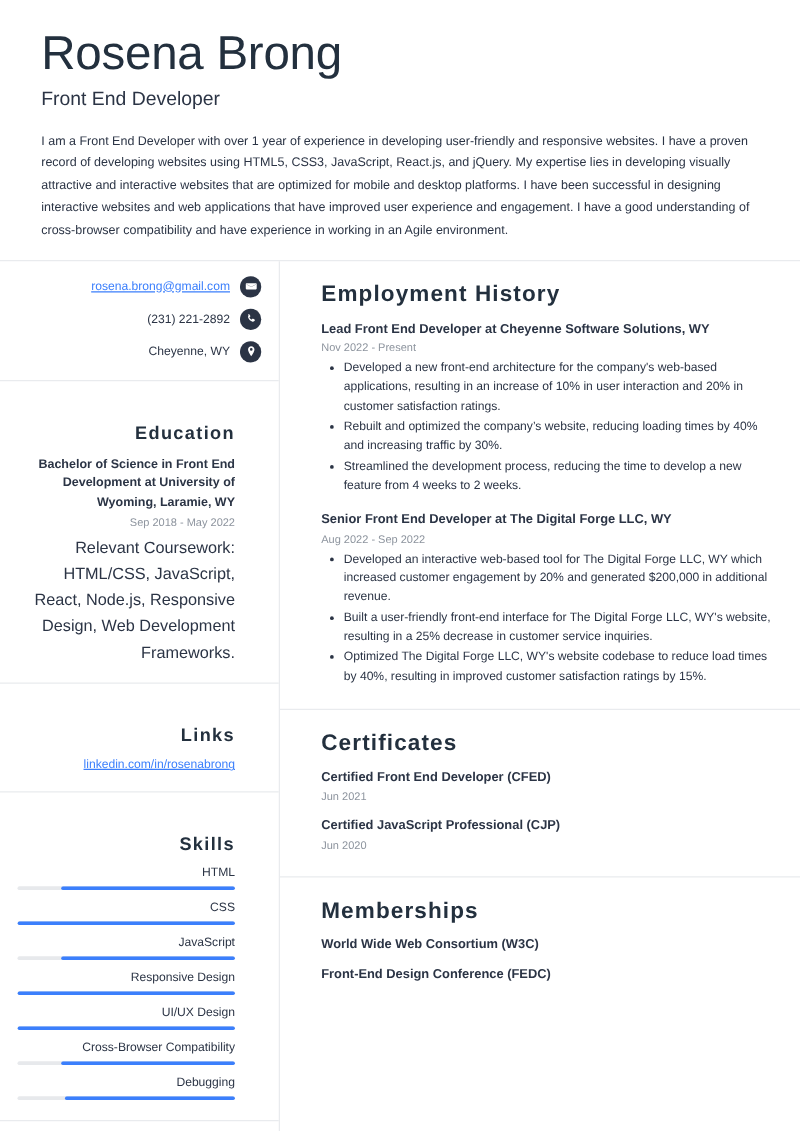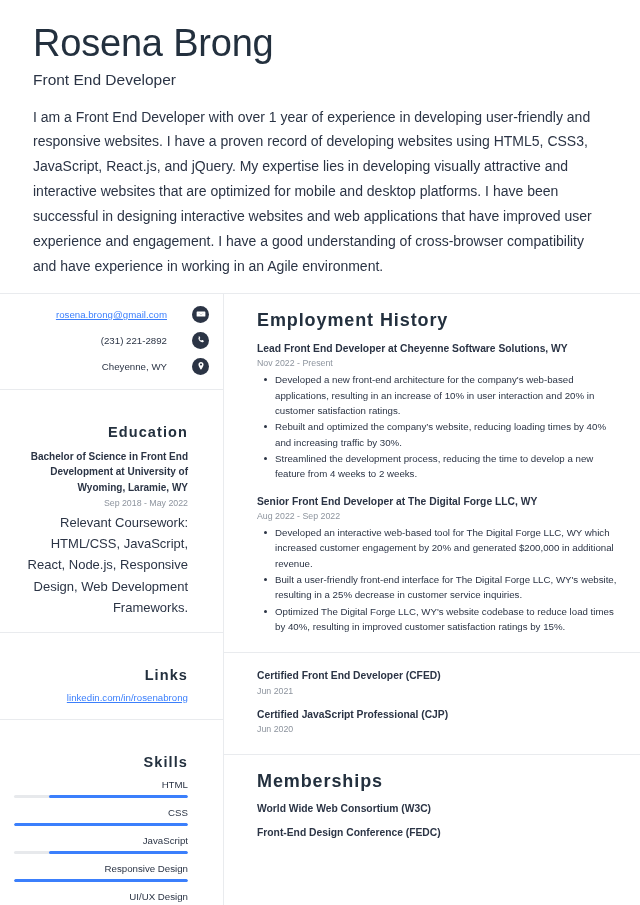--- a/index.html
+++ b/index.html
@@ -35,21 +35,21 @@
     color: #23303e;
     margin: 0 0 6px 0;
   }
   .job-title {
     font-size: 15.5px;
     font-weight: 400;
     color: #2b3445;
     margin: 0 0 16px 0;
   }
   .summary {
-    font-size: 14px;
+    font-size: 10px;
     line-height: 1.78;
     color: #2b3445;
     margin: 0;
     padding-bottom: 14px;
     max-width: 576px;
   }
 
   .hr {
     border: 0;
     border-top: 1px solid #e9ebee;
@@ -79,21 +79,21 @@
     text-align: right;
     border-bottom: 1px solid #e9ebee;
   }
   .side-block.last { border-bottom: 0; }
   .side-block.contact { padding-top: 12px; padding-bottom: 12px; padding-right: 14px; }
 
   .contact-row {
     display: flex;
     align-items: center;
     justify-content: flex-end;
-    gap: 25px;
+    gap: 8px;
     margin-bottom: 9px;
   }
   .contact-row:last-child { margin-bottom: 2px; }
   .contact-text {
     font-size: 9.7px;
     color: #2b3445;
   }
   .contact-text.link {
     color: #3b7ffc;
     text-decoration: underline;
@@ -365,20 +365,21 @@
               <ul class="bullets">
                 <li>Developed an interactive web-based tool for The Digital Forge LLC, WY which increased customer engagement by 20% and generated $200,000 in additional revenue.</li>
                 <li>Built a user-friendly front-end interface for The Digital Forge LLC, WY's website, resulting in a 25% decrease in customer service inquiries.</li>
                 <li>Optimized The Digital Forge LLC, WY's website codebase to reduce load times by 40%, resulting in improved customer satisfaction ratings by 15%.</li>
               </ul>
             </div>
           </div>
       </div>
 
       <div class="main-block">
+        <div class="main-heading">Certificates</div>
         <div id="certificates-list">
             <div class="cert-entry">
               <div class="entry-title">Certified Front End Developer (CFED)</div>
               <div class="entry-date">Jun 2021</div>
             </div>
             <div class="cert-entry">
               <div class="entry-title">Certified JavaScript Professional (CJP)</div>
               <div class="entry-date">Jun 2020</div>
             </div>
           </div>

